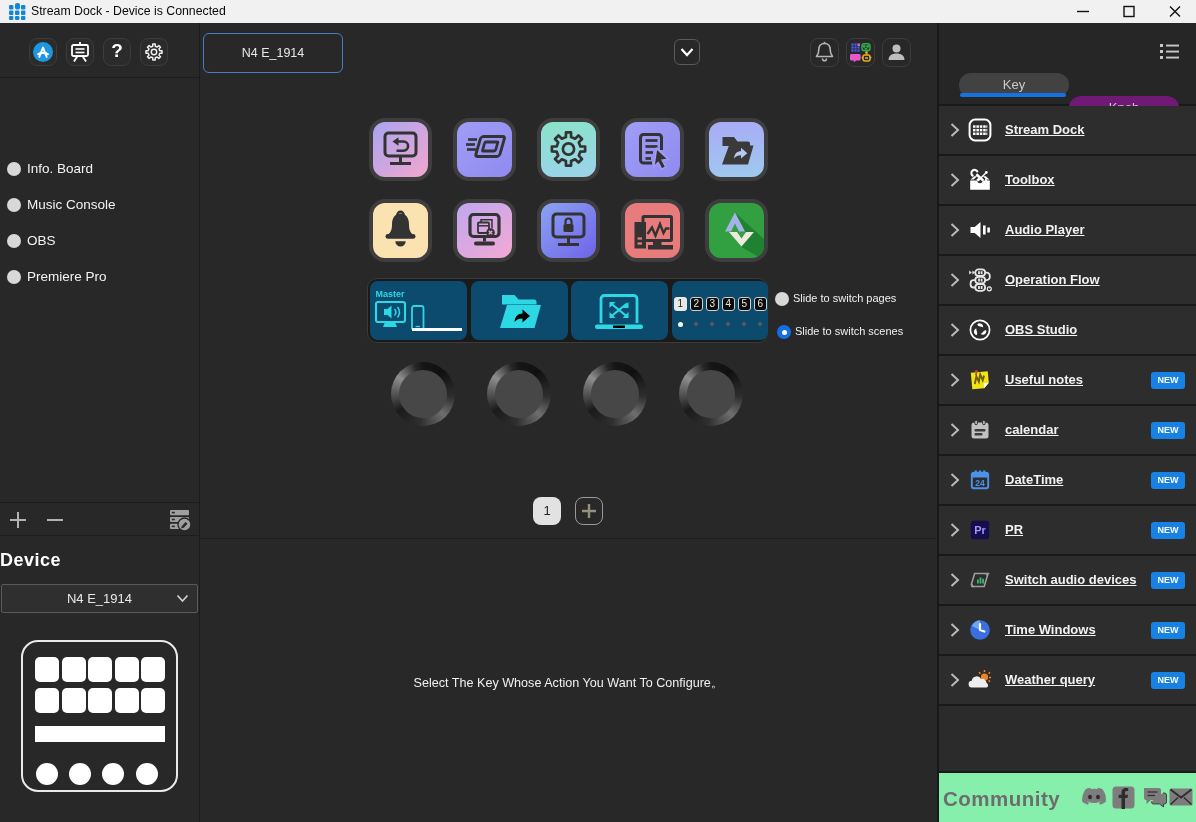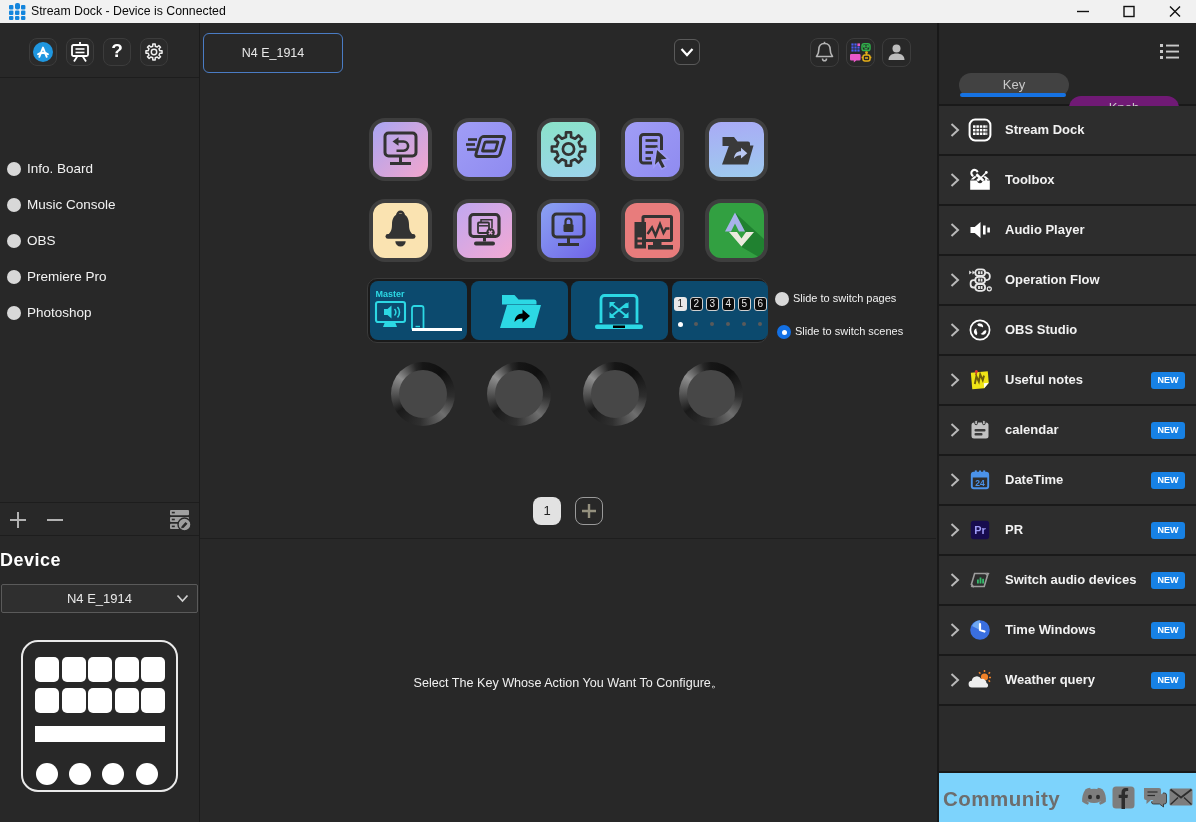--- a/index.html
+++ b/index.html
@@ -60,23 +60,23 @@
 
 
 #right { position:absolute; left:937px; top:23px; width:259px; height:799px; background:#262626; border-left:2px solid #191919; }
 #searchbox { position:absolute; left:13px; top:17px; width:198px; height:24px; background:#3b3b3b; border-radius:6px; }
 #searchbox .ph { position:absolute; left:28px; top:4px; font-size:13px; color:#8f8f8f; }
 .rtab { position:absolute; top:50px; width:110px; height:24px; border-radius:12px; text-align:center; line-height:24px; font-size:13px; color:#c9c9c9; }
 #keyunderline { position:absolute; left:21px; top:70px; width:106px; height:4px; border-radius:2px; background:#1672e2; }
 .prow { position:absolute; left:0; width:257px; height:50px; background:#2d2d2d; border-bottom:2px solid #191919; }
 .prow .chev { position:absolute; left:10px; top:15px; }
 .prow .picon { position:absolute; left:29px; top:12px; width:24px; height:24px; }
-.prow .plabel { position:absolute; left:66px; top:16px; font-size:13px; font-weight:bold; color:#f2f2f2; }
+.prow .plabel { position:absolute; left:66px; top:16px; font-size:13px; font-weight:bold; color:#f2f2f2;text-decoration:underline; }
 .newbadge { position:absolute; right:11px; top:16px; width:34px; height:17px; background:#1781e4; border-radius:3px; text-align:center; line-height:17px; font-size:9px; font-weight:bold; color:#fff; }
-#rfooter { position:absolute; left:0; top:750px; width:257px; height:49px; background:#7dd3fc; }
+#rfooter { position:absolute; left:0; top:750px; width:257px; height:49px; background:#86efac; }
 #rfooter .ctext { position:absolute; left:4px; top:14px; font-size:20.5px; font-weight:bold; color:#6d6d6d; letter-spacing:0.5px; }
 </style>
 </head>
 <body>
 <div id="stage">
 
 <div id="titlebar">
   <svg class="tlogo" viewBox="0 0 17 17">
     <g fill="#1385dd">
       <rect x="0" y="2" width="4.4" height="4.4" rx="1"></rect>
@@ -143,24 +143,20 @@
         <div class="rdot"></div>
         <div class="rlabel">Music Console</div>
       </div>
   <div class="radio-item" style="top:208px">
         <div class="rdot"></div>
         <div class="rlabel">OBS</div>
       </div>
   <div class="radio-item" style="top:244px">
         <div class="rdot"></div>
         <div class="rlabel">Premiere Pro</div>
-      </div>
-  <div class="radio-item" style="top:280px">
-        <div class="rdot"></div>
-        <div class="rlabel">Photoshop</div>
       </div>
 
   <svg style="position:absolute;left:9px;top:488px" width="18" height="18" viewBox="0 0 18 18">
     <path d="M9 1 L9 17 M1 9 L17 9" stroke="#b2b2b2" stroke-width="2"></path>
   </svg>
   <svg style="position:absolute;left:46px;top:488px" width="18" height="18" viewBox="0 0 18 18">
     <path d="M1 9 L17 9" stroke="#b2b2b2" stroke-width="2"></path>
   </svg>
   <svg style="position:absolute;left:169px;top:486px" width="23" height="23" viewBox="0 0 23 23">
     <g fill="#9f9f9f">

